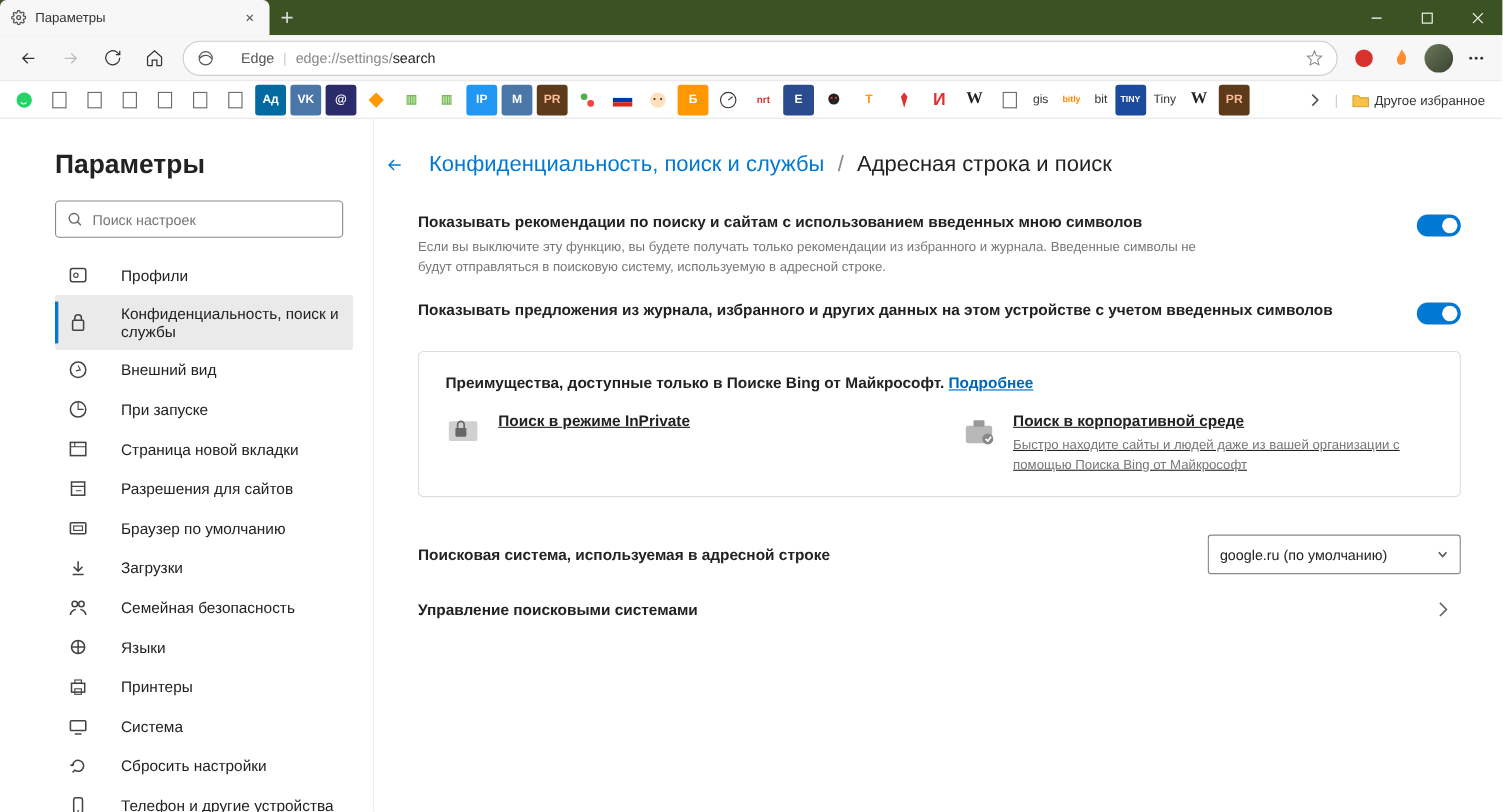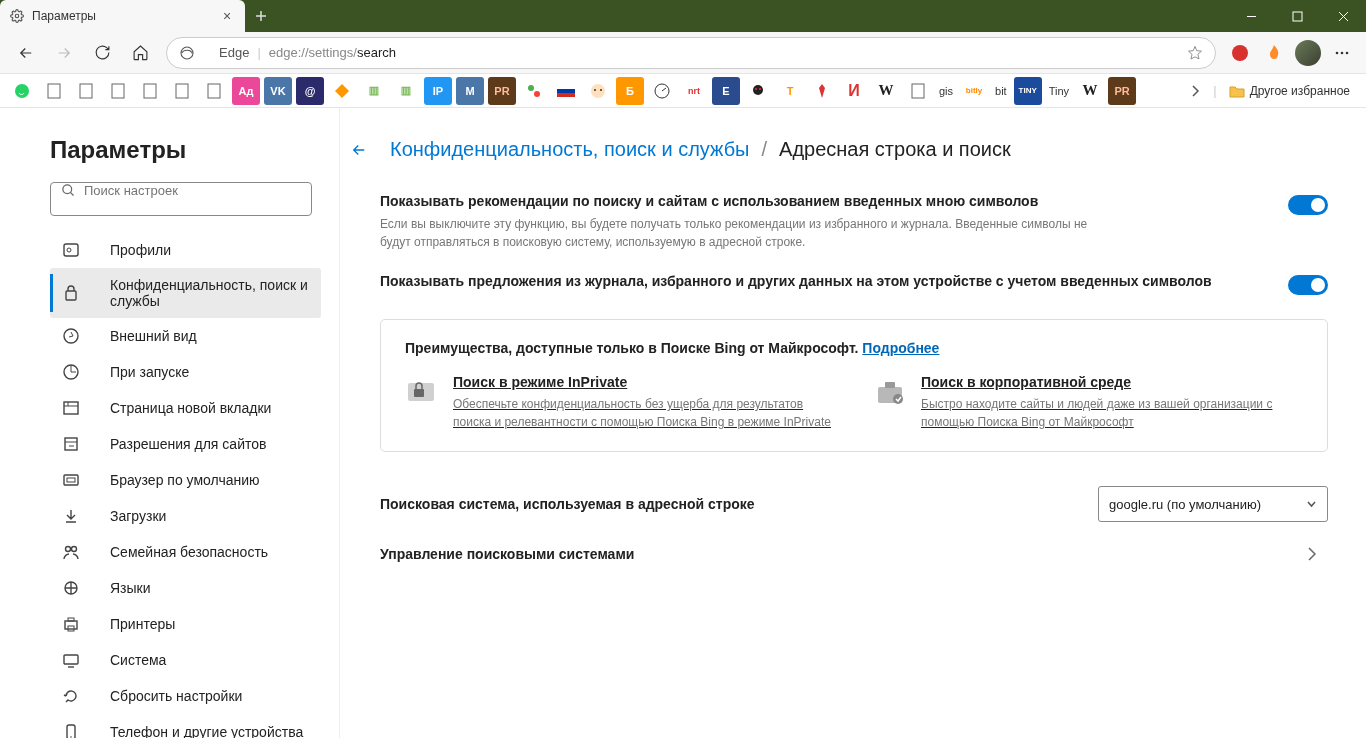--- a/index.html
+++ b/index.html
@@ -23,21 +23,21 @@
 .tbicon { width:32px; height:32px; display:flex; align-items:center; justify-content:center; border-radius:4px; cursor:pointer; }
 .avatar { width:26px; height:26px; border-radius:50%; background:linear-gradient(135deg,#6b7a5a,#3a4030); }
 .bookmarks { height:34px; background:#fff; border-bottom:1px solid #e5e5e5; display:flex; align-items:center; padding:0 8px; gap:4px; overflow:hidden; }
 .bm { width:28px; height:28px; display:flex; align-items:center; justify-content:center; border-radius:3px; cursor:pointer; font-size:11px; font-weight:bold; }
 .bm-text { font-size:11px; padding:0 3px; cursor:pointer; color:#333; white-space:nowrap; }
 .bm-more { margin-left:auto; display:flex; align-items:center; gap:4px; }
 .bm-folder { display:flex; align-items:center; gap:5px; font-size:12px; color:#333; padding:0 8px; cursor:pointer; }
 .content { display:flex; height:calc(100% - 108px); }
 .sidebar { width:340px; padding:28px 18px 18px 50px; border-right:1px solid #eee; overflow-y:auto; }
 .sb-title { font-size:24px; font-weight:600; margin-bottom:18px; }
-.sb-search { width:262px; height:34px; border:1px solid #888; border-radius:4px; display:flex; align-items:flex-start; padding:0 10px; gap:8px; margin-bottom:16px; }
+.sb-search { width:262px; height:34px; border:1px solid #888; border-radius:4px; display:flex; align-items:center; padding:0 10px; gap:8px; margin-bottom:16px; }
 .sb-search input { border:none; outline:none; flex:1; font-size:13px; background:transparent; }
 .sb-item { display:flex; align-items:center; gap:30px; padding:9px 12px; border-radius:3px; cursor:pointer; font-size:14px; color:#222; position:relative; }
 .sb-item.active { background:#eaeaea; }
 .sb-item.active::before { content:""; position:absolute; left:0; top:6px; bottom:6px; width:3px; background:#0078d4; }
 .sb-item .ic { width:18px; flex:0 0 18px; display:flex; align-items:center; justify-content:center; }
 .main { flex:1; padding:30px 30px 30px 8px; overflow-y:auto; }
 .breadcrumb { display:flex; align-items:center; gap:12px; font-size:20px; margin-bottom:28px; margin-left:2px;}
 .bc-back { width:28px; text-align:center; cursor:pointer; color:#0078d4; }
 .bc-link { color:#0078d4; cursor:pointer; }
 .bc-sep { color:#888; }
@@ -185,21 +185,21 @@
   <div class="bm">
       <svg width="14" height="16">
         <rect x="1" y="1" width="12" height="14" fill="none" stroke="#666"></rect>
       </svg>
     </div>
   <div class="bm">
       <svg width="14" height="16">
         <rect x="1" y="1" width="12" height="14" fill="none" stroke="#666"></rect>
       </svg>
     </div>
-  <div class="bm" style="background:#ec4899;color:#fff">Ад</div>
+  <div class="bm" style="background:#0369a1;color:#fff">Ад</div>
   <div class="bm" style="background:#4a76a8;color:#fff">VK</div>
   <div class="bm" style="background:#2b2b6b;color:#fff">@</div>
   <div class="bm">
       <svg width="16" height="16">
         <path d="M8 1l7 7-7 7-7-7z" fill="#ff9800"></path>
       </svg>
     </div>
   <div class="bm" style="color:#7b5">▥</div>
   <div class="bm" style="color:#7b5">▥</div>
   <div class="bm" style="background:#2196f3;color:#fff">IP</div>
@@ -449,21 +449,20 @@
         <div class="promo-col">
           <div class="promo-ic">
               <svg width="34" height="30" viewBox="0 0 34 30">
                 <rect x="2" y="6" width="26" height="18" rx="2" fill="#d0d0d0"></rect>
                 <rect x="8" y="12" width="10" height="8" rx="1" fill="#666"></rect>
                 <path d="M10 12v-3a3 3 0 0 1 6 0v3" fill="none" stroke="#666" stroke-width="1.5"></path>
               </svg>
             </div>
           <div>
             <div class="promo-t">Поиск в режиме InPrivate</div>
-            <div class="promo-d">Обеспечьте конфиденциальность без ущерба для результатов поиска и релевантности с помощью Поиска Bing в режиме InPrivate</div>
           </div>
         </div>
         <div class="promo-col">
           <div class="promo-ic">
               <svg width="34" height="30" viewBox="0 0 34 30">
                 <rect x="4" y="10" width="24" height="16" rx="2" fill="#b8b8b8"></rect>
                 <rect x="11" y="5" width="10" height="6" rx="1" fill="#999"></rect>
                 <circle cx="24" cy="22" r="5" fill="#888"></circle>
                 <path d="M22 22l2 2 3-4" stroke="#fff" fill="none" stroke-width="1.5"></path>
               </svg>

